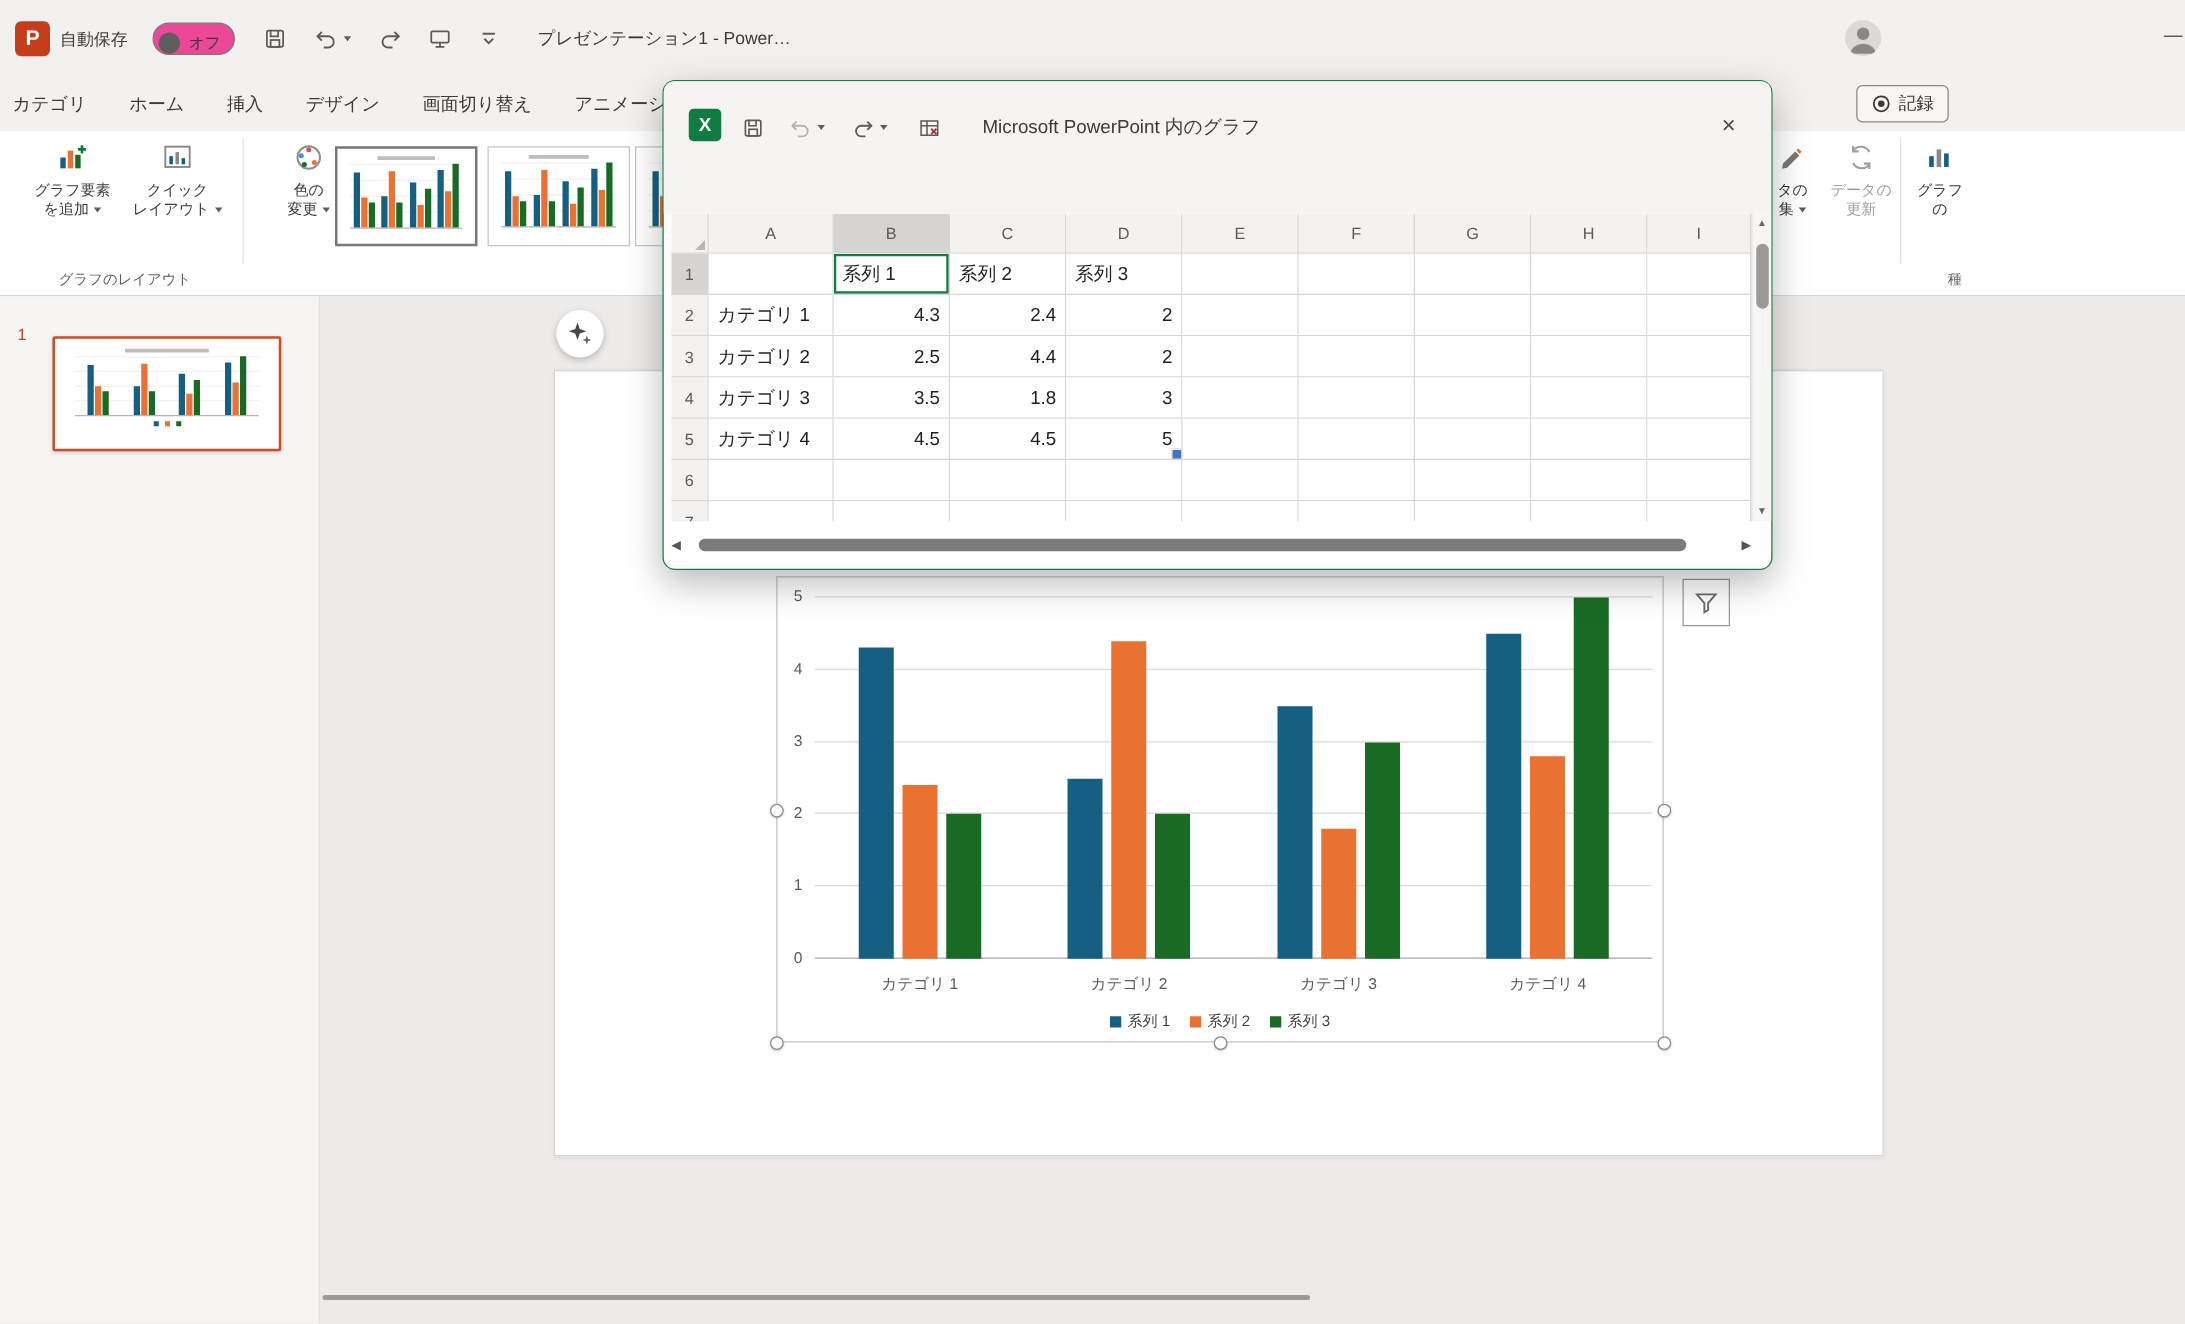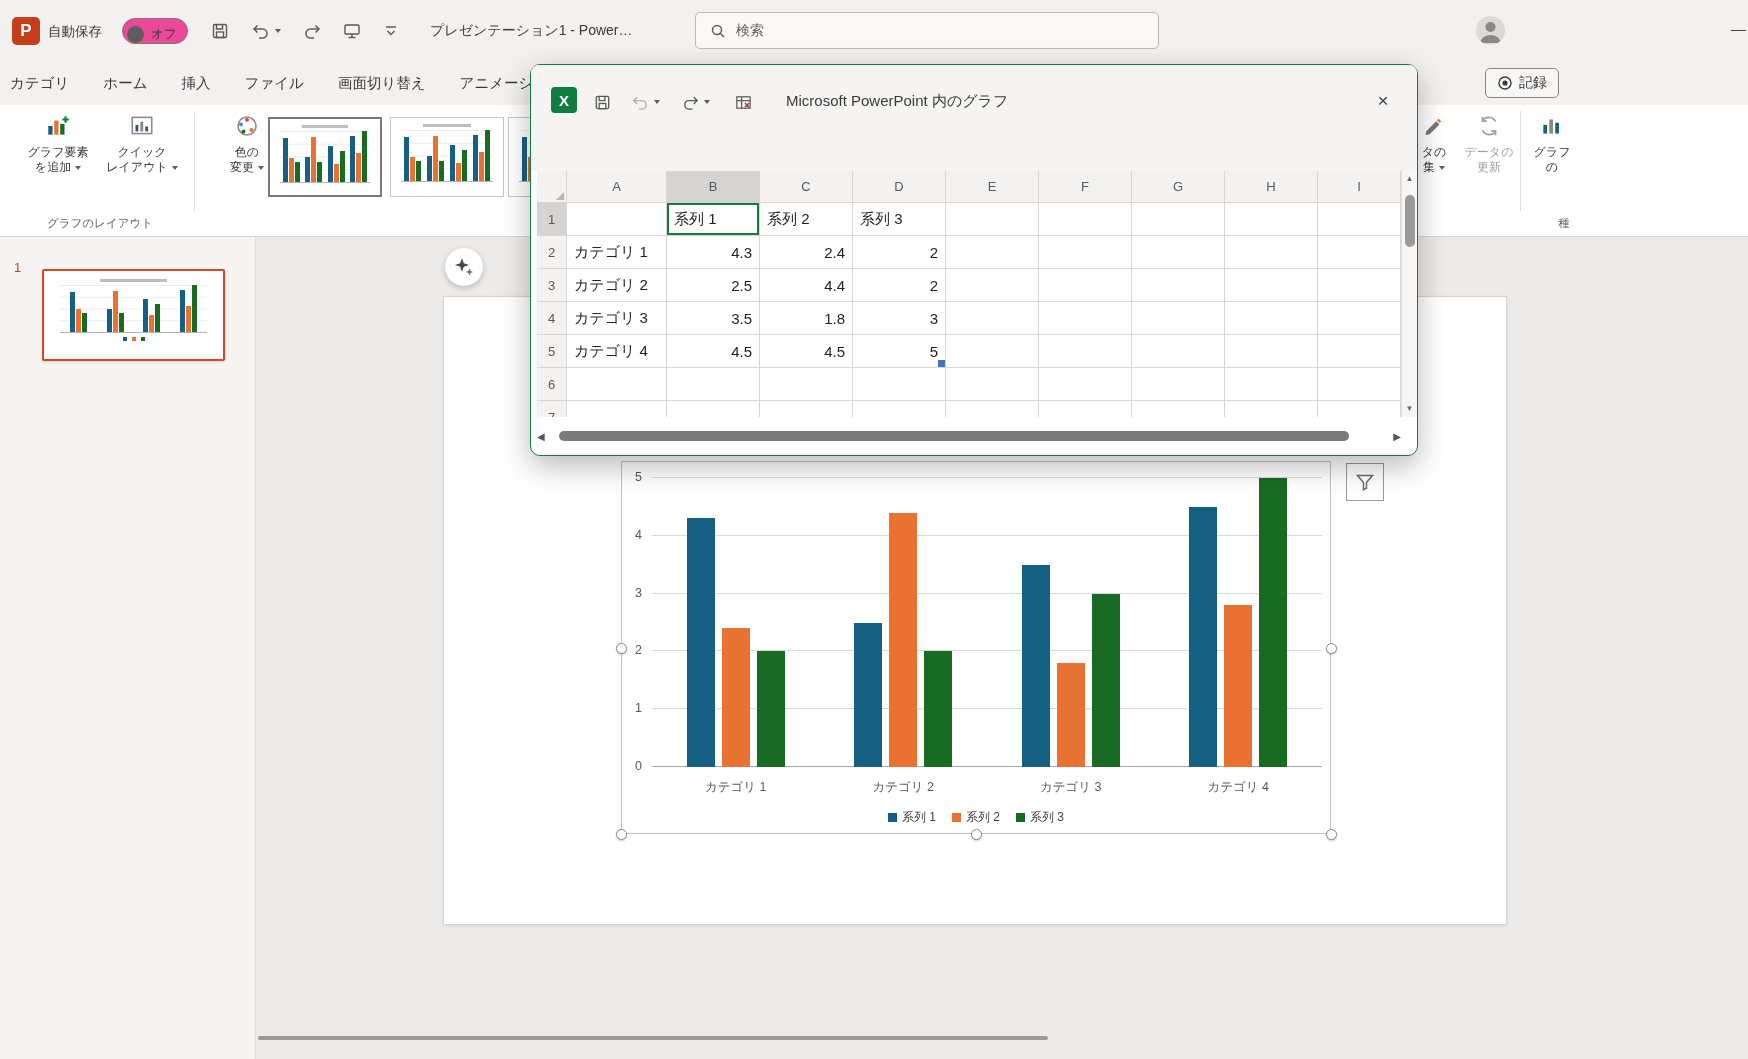--- a/index.html
+++ b/index.html
@@ -148,41 +148,34 @@
           <path d="M10 13 v3 M6.5 16.5 h7"></path>
         </svg>
     </button>
     <button class="qat-btn" style="left:376px">
       <svg width="20" height="20" viewBox="0 0 20 20" fill="none" stroke="currentColor" stroke-width="1.5">
           <path d="M5 6 h10"></path>
           <path d="M6.5 10 L10 13.5 L13.5 10"></path>
         </svg>
     </button>
     <span class="doc-title">プレゼンテーション1  -  Power…</span>
-    <div class="search">
-      <svg width="16" height="16" viewBox="0 0 16 16" fill="none" stroke="#605e5c" stroke-width="1.5">
-          <circle cx="7" cy="7" r="4.5"></circle>
-          <path d="M10.5 10.5 L14 14"></path>
-        </svg>
-      <span class="search-text">検索</span>
-    </div>
     <div class="avatar">
       <svg width="29" height="29" viewBox="0 0 29 29">
           <circle cx="14.5" cy="11" r="5" fill="#8a8886"></circle>
           <path d="M4.5 27 a10 8 0 0 1 20 0 Z" fill="#8a8886"></path>
         </svg>
     </div>
     <span class="min-glyph">—</span>
   </header>
 
   <nav class="tabsrow">
     <span class="tab">カテゴリ</span>
     <span class="tab">ホーム</span>
     <span class="tab">挿入</span>
-    <span class="tab">ファイル</span>
+    <span class="tab">デザイン</span>
     <span class="tab">画面切り替え</span>
     <span class="tab">アニメーション</span>
     <button class="record">
       <svg width="16" height="16" viewBox="0 0 16 16">
           <circle cx="8" cy="8" r="6" fill="none" stroke="#3b3a39" stroke-width="1.4"></circle>
           <circle cx="8" cy="8" r="2.6" fill="#3b3a39"></circle>
         </svg>
       <span>記録</span>
     </button>
   </nav>

